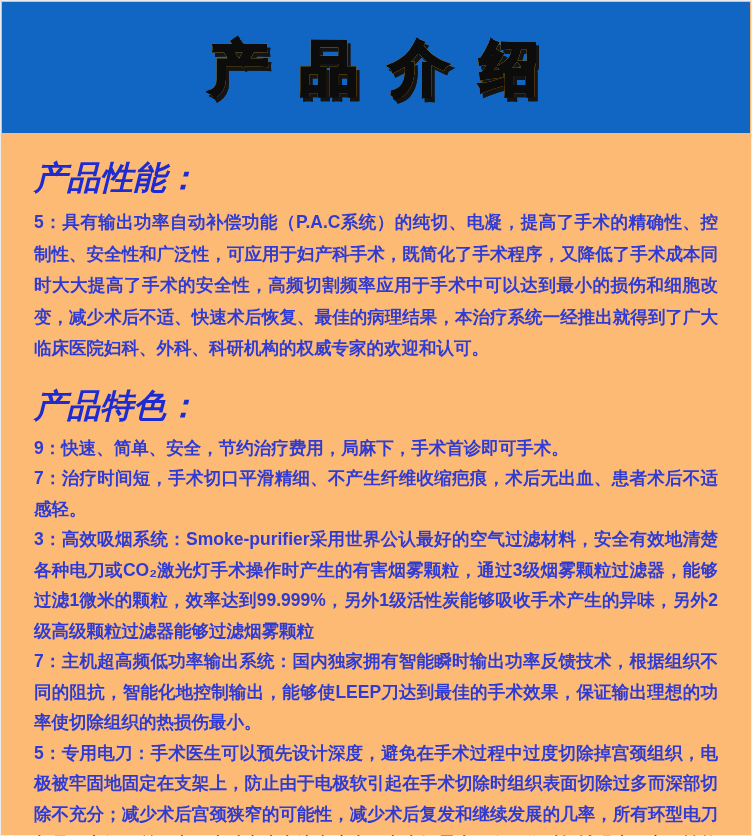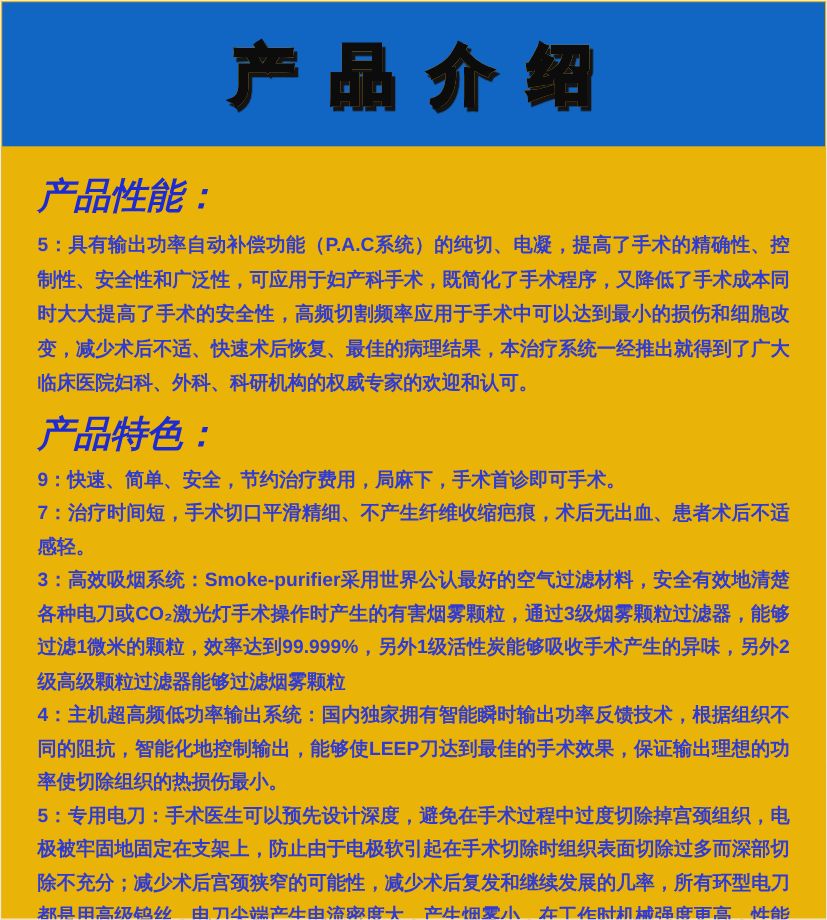--- a/index.html
+++ b/index.html
@@ -6,21 +6,21 @@
     margin: 0;
     padding: 0;
     background: #ffffff;
     font-family: "Liberation Sans", "DejaVu Sans", sans-serif;
   }
   .page {
     position: relative;
     width: 752px;
     height: 836px;
     overflow: hidden;
-    background: #eab308;
+    background: #fdba74;
     box-shadow: inset 0 0 0 1px #ececec;
   }
   
   .banner {
     margin: 2px 2px 0 2px;
     height: 131px;
     background: #1266c3;
     display: flex;
     align-items: center;
     justify-content: center;
@@ -54,21 +54,21 @@
   }
   .section-heading {
     margin: 24px 0 8px 0;
     font-size: 33px;
     line-height: 42px;
     font-weight: bold;
     color: #1e2bd2;
     font-style: italic;
   }
   .section-heading.second {
-    margin-top: 8px;
+    margin-top: 20px;
     margin-bottom: 6px;
   }
   .perf-item, .feat-item {
     margin: 0;
     color: #2f3bd4;
     font-weight: bold;
     font-size: 17.5px;
     text-align: justify;
     text-justify: inter-ideograph;
   }
@@ -88,17 +88,17 @@
 
     <h2 class="section-heading">产品性能：</h2>
 
     <p class="perf-item">5：具有输出功率自动补偿功能（P.A.C系统）的纯切、电凝，提高了手术的精确性、控制性、安全性和广泛性，可应用于妇产科手术，既简化了手术程序，又降低了手术成本同时大大提高了手术的安全性，高频切割频率应用于手术中可以达到最小的损伤和细胞改变，减少术后不适、快速术后恢复、最佳的病理结果，本治疗系统一经推出就得到了广大临床医院妇科、外科、科研机构的权威专家的欢迎和认可。</p>
 
     <h2 class="section-heading second">产品特色：</h2>
 
     <p class="feat-item">9：快速、简单、安全，节约治疗费用，局麻下，手术首诊即可手术。</p>
     <p class="feat-item">7：治疗时间短，手术切口平滑精细、不产生纤维收缩疤痕，术后无出血、患者术后不适感轻。</p>
     <p class="feat-item">3：高效吸烟系统：Smoke-purifier采用世界公认最好的空气过滤材料，安全有效地清楚各种电刀或CO₂激光灯手术操作时产生的有害烟雾颗粒，通过3级烟雾颗粒过滤器，能够过滤1微米的颗粒，效率达到99.999%，另外1级活性炭能够吸收手术产生的异味，另外2级高级颗粒过滤器能够过滤烟雾颗粒</p>
-    <p class="feat-item">4：主机超高频低功率输出系统：国内独家拥有智能瞬时输出功率反馈技术，根据组织不同的阻抗，智能化地控制输出，能够使LEEP刀达到最佳的手术效果，保证输出理想的功率使切除组织的热损伤最小。</p>
+    <p class="feat-item">7：主机超高频低功率输出系统：国内独家拥有智能瞬时输出功率反馈技术，根据组织不同的阻抗，智能化地控制输出，能够使LEEP刀达到最佳的手术效果，保证输出理想的功率使切除组织的热损伤最小。</p>
     <p class="feat-item">5：专用电刀：手术医生可以预先设计深度，避免在手术过程中过度切除掉宫颈组织，电极被牢固地固定在支架上，防止由于电极软引起在手术切除时组织表面切除过多而深部切除不充分；减少术后宫颈狭窄的可能性，减少术后复发和继续发展的几率，所有环型电刀都是用高级钨丝，电刀尖端产生电流密度大，产生烟雾小，在工作时机械强度更高，性能比不锈钢材质更加稳定可靠。</p>
 
   </div>
 </div>
 
 </body></html>

